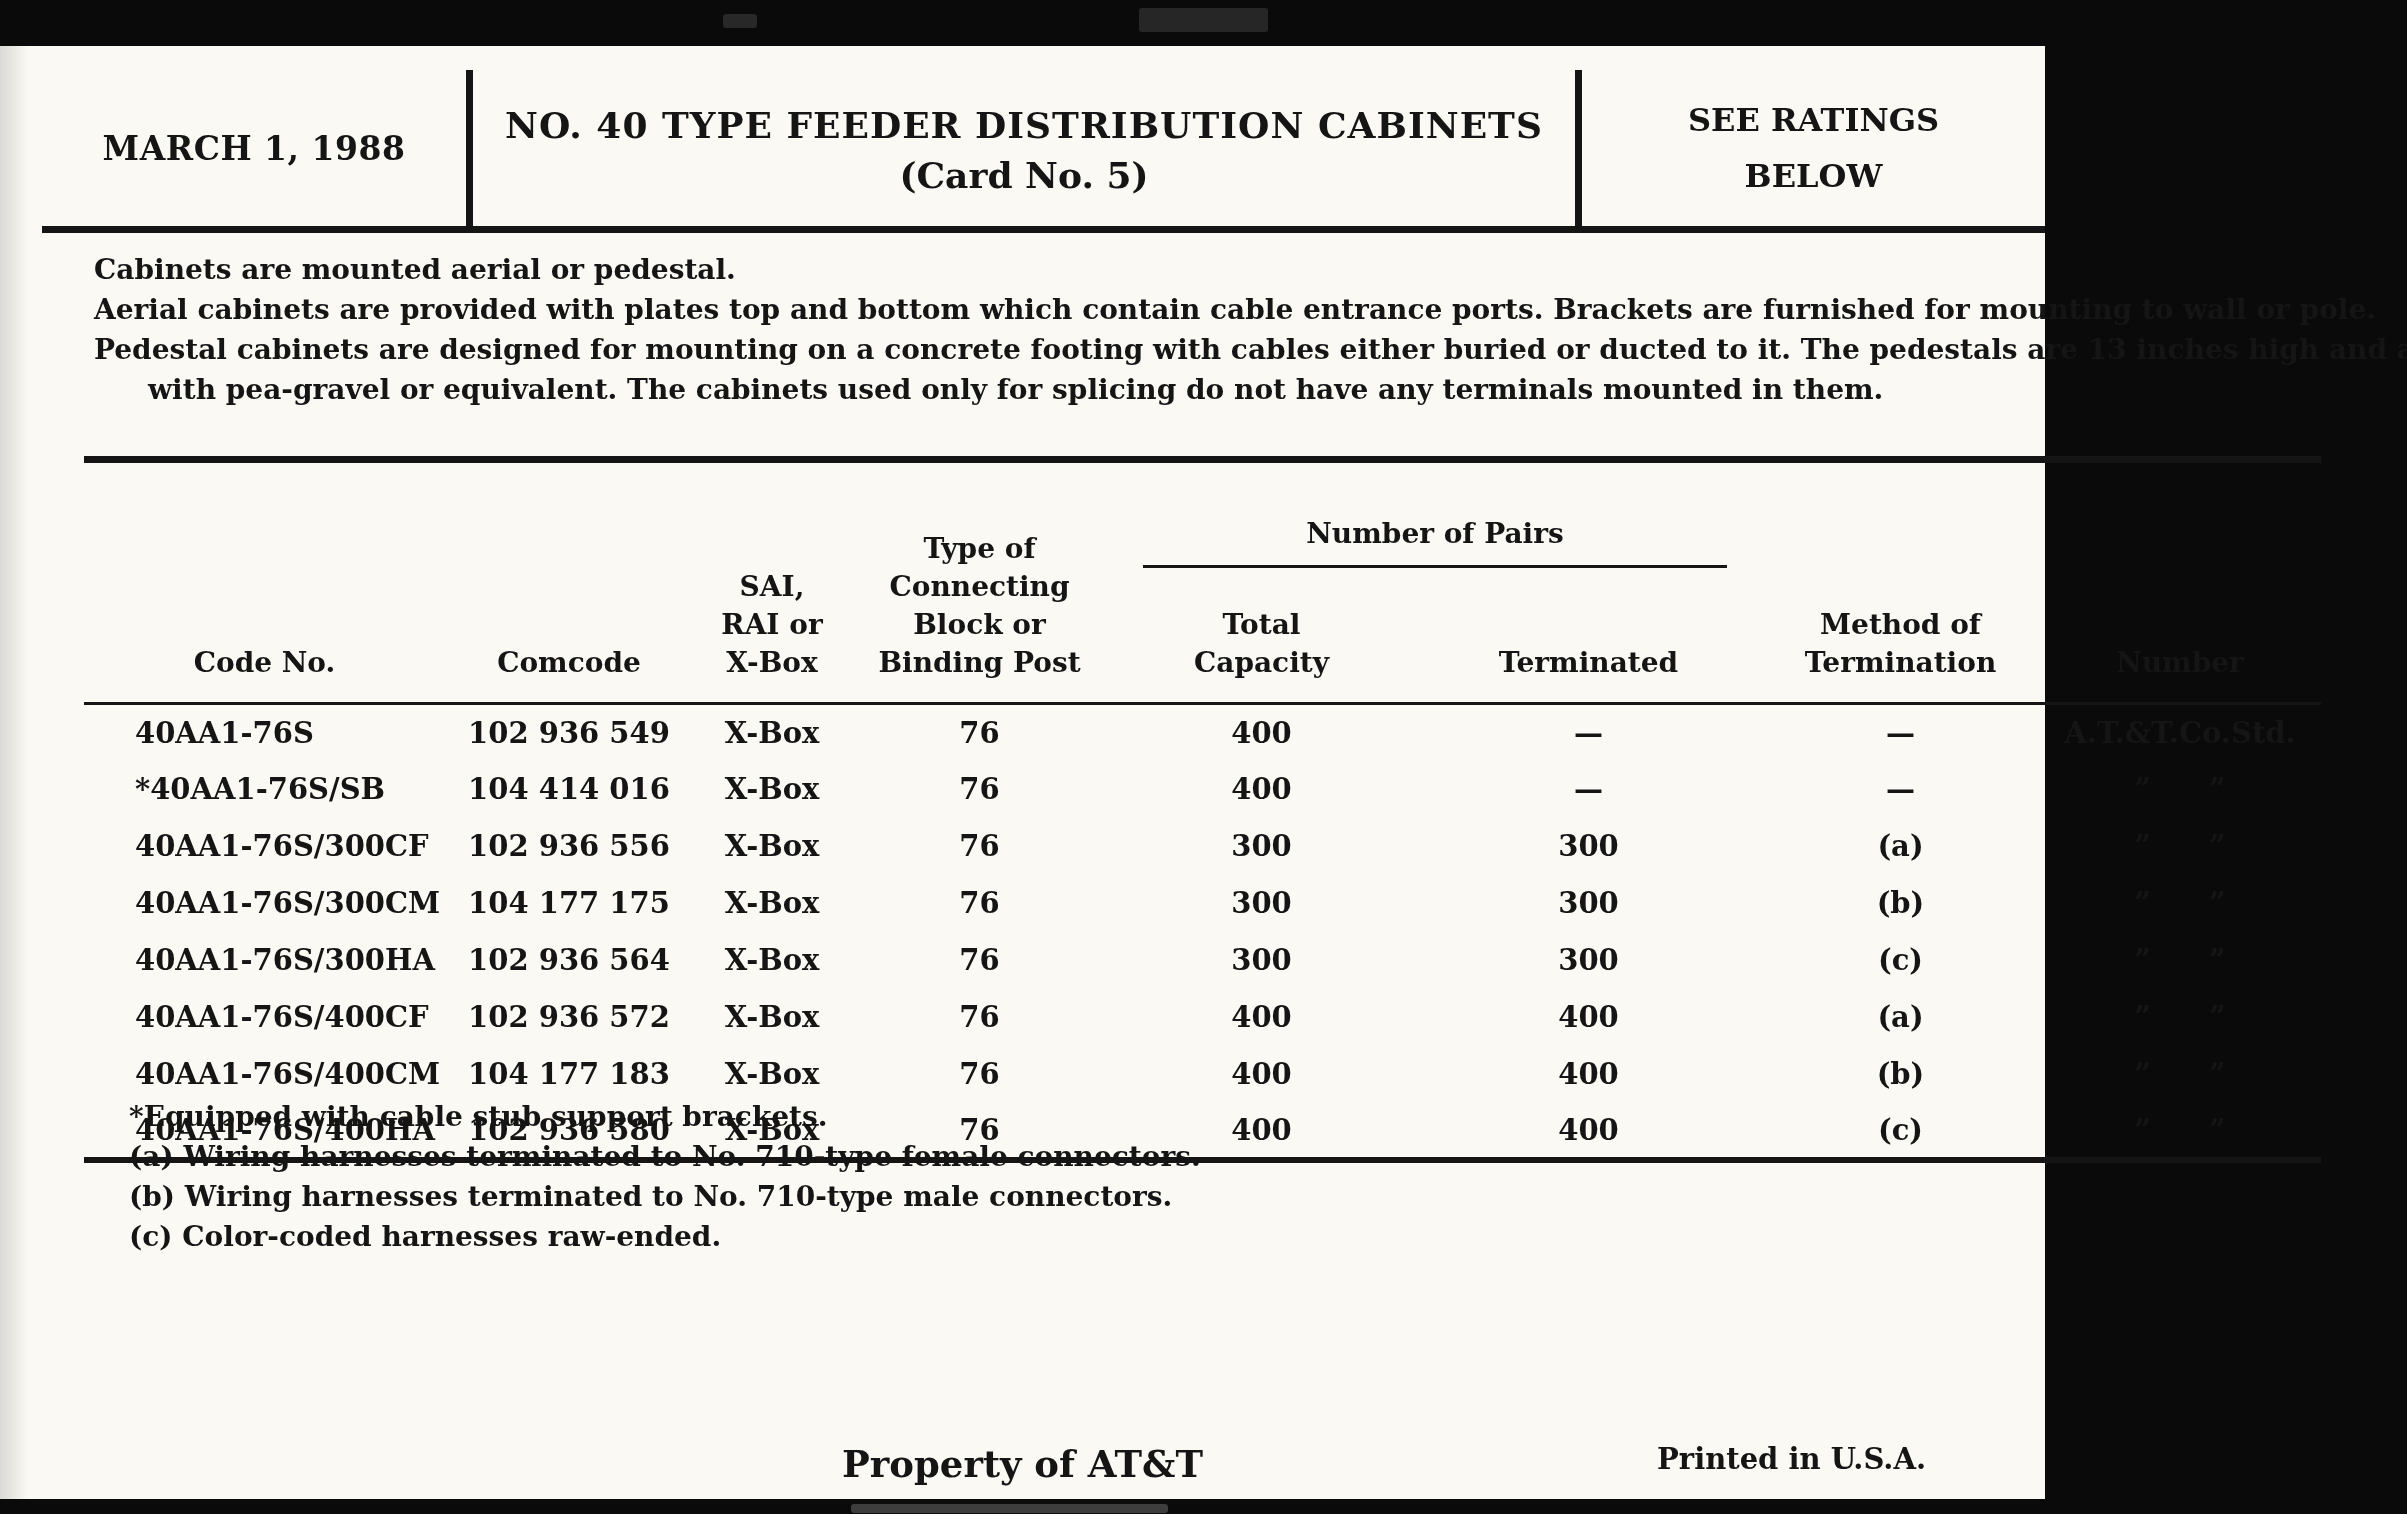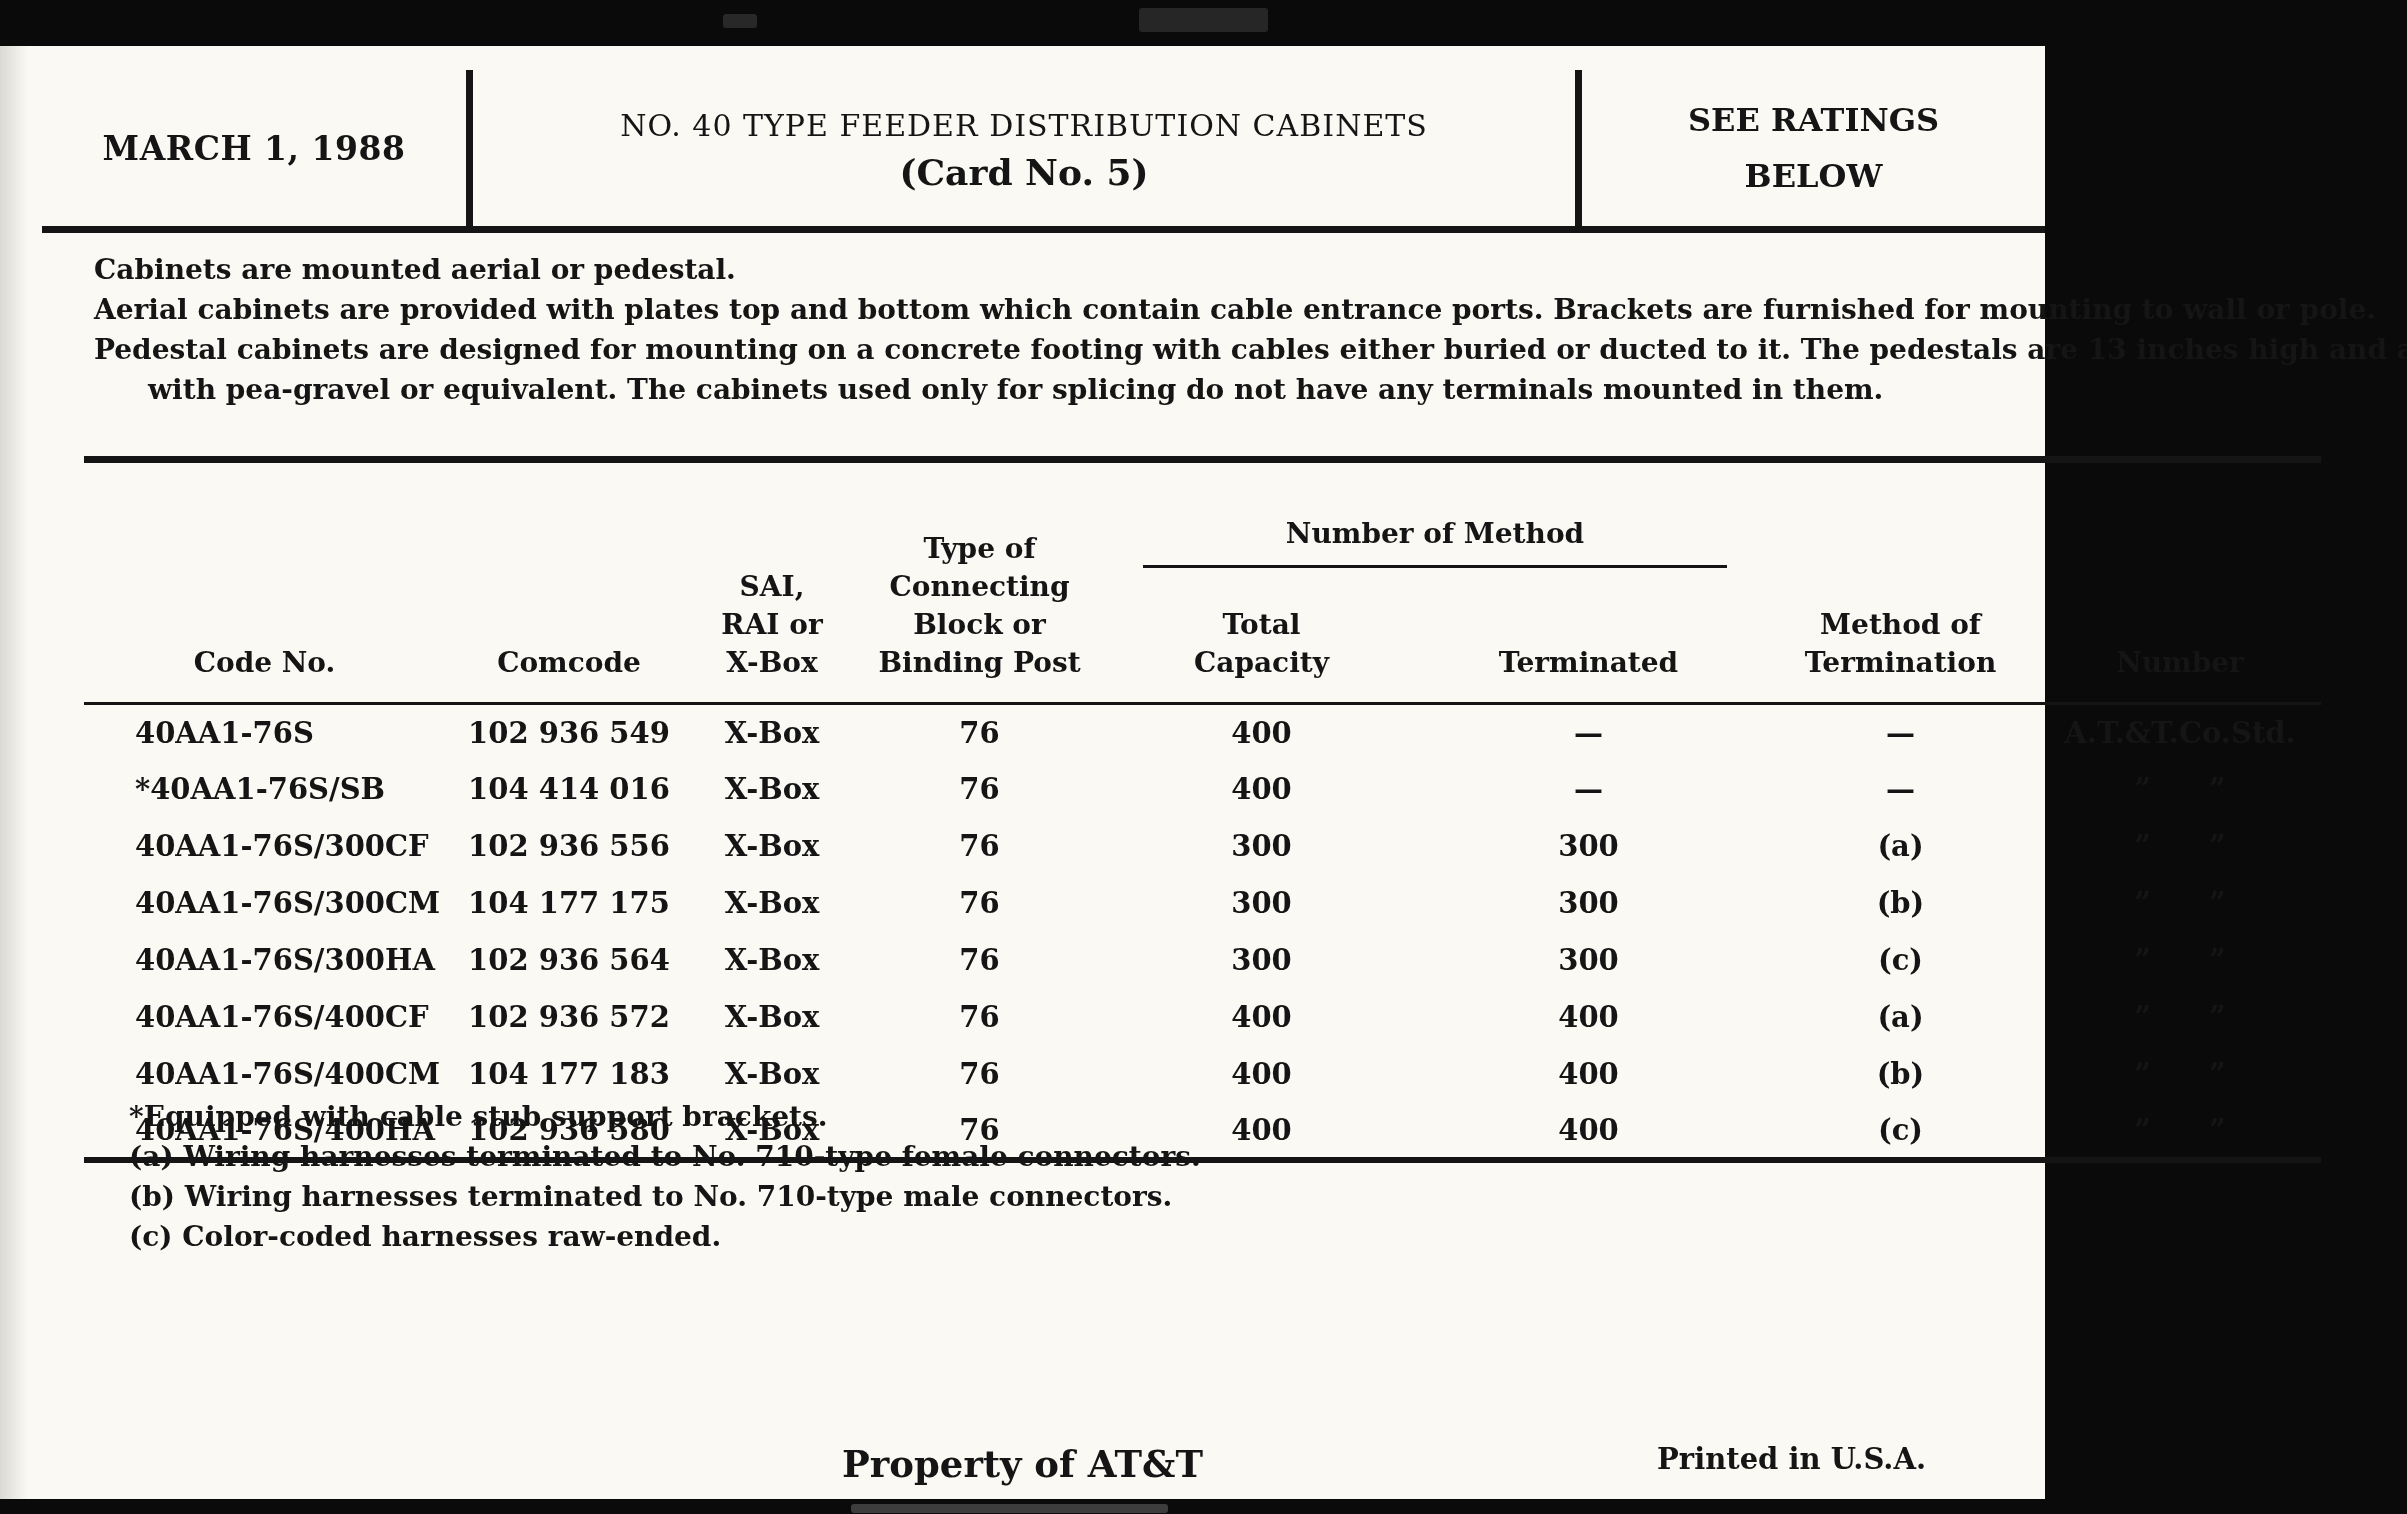--- a/index.html
+++ b/index.html
@@ -26,21 +26,21 @@
   }
   .h-left {
     width:424px; display:flex; align-items:center; justify-content:center;
     font-size:33px; font-weight:bold; letter-spacing:0.5px;
   }
   .h-divider { width:7px; background:#151515; }
   .h-center {
     flex:1; display:flex; flex-direction:column; align-items:center;
     justify-content:center; padding-top:4px;
   }
-  .doc-title { font-size:30px; font-weight:normal; letter-spacing:1px; }
+  .doc-title { font-size:36px; font-weight:bold; letter-spacing:1px; }
   .doc-subtitle { font-size:36px; font-weight:bold; margin-top:8px; }
   .h-right {
     width:463px; display:flex; align-items:center; justify-content:center;
     font-size:32px; font-weight:bold; text-align:center;
     white-space:pre-line; line-height:56px;
   }
   .header-rule {
     position:absolute; top:180px; left:42px; right:0; height:7px; background:#151515;
   }
   
@@ -132,21 +132,21 @@
           <th rowspan="2" class="ml">Code No.</th>
           <th rowspan="2" class="ml">Comcode</th>
           <th rowspan="2" class="ml">SAI,
 RAI or
 X-Box</th>
           <th rowspan="2" class="ml">Type of
 Connecting
 Block or
 Binding Post</th>
           <th colspan="2" class="group">
-            <span class="group-label">Number of Method</span>
+            <span class="group-label">Number of Pairs</span>
           </th>
           <th rowspan="2" class="ml">Method of
 Termination</th>
           <th rowspan="2" class="ml">Number</th>
         </tr>
         <tr>
           <th class="sub">Total
 Capacity</th>
           <th class="sub">Terminated</th>
         </tr>

